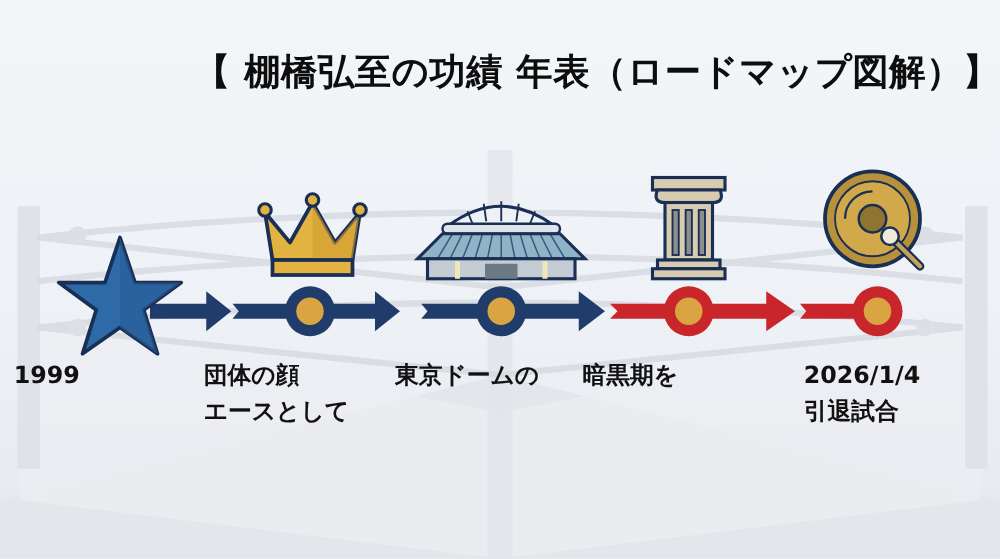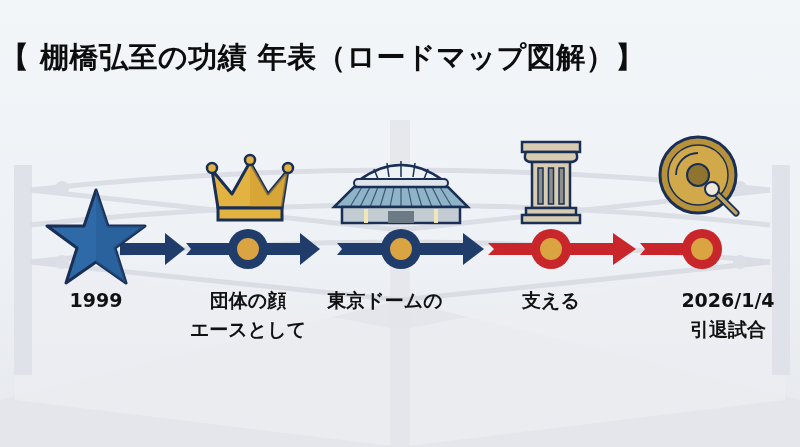--- a/index.html
+++ b/index.html
@@ -3,27 +3,27 @@
 <meta charset="utf-8">
 <style>
   html, body { margin: 0; padding: 0; }
   body {
     width: 800px; height: 447px; overflow: hidden; position: relative;
     background: linear-gradient(180deg, #f3f6f9 0%, #eef1f5 55%, #e6e8ee 100%);
     font-family: "DejaVu Sans", "Liberation Sans", sans-serif;
   }
   .bg-ring { position: absolute; left: 0; top: 0; width: 800px; height: 447px; }
   .title {
-    position: absolute; left: 0; width: 800px; top: 38px; text-align: left;
+    position: absolute; left: 0; width: 800px; top: 38px; text-align: right;
     font-size: 29px; font-weight: bold; color: #0d0d0d; letter-spacing: 0.5px;
   }
   .timeline { position: absolute; left: 0; top: 0; width: 800px; height: 447px; }
   .icon { position: absolute; }
   .label {
-    position: absolute; width: 170px; text-align: center;
+    position: absolute; width: 170px; 
     font-size: 19px; font-weight: bold; color: #111; line-height: 29px;
   }
 </style>
 </head>
 <body>
 
 <svg class="bg-ring" viewBox="0 0 800 447">
 
   <polygon points="0,400 400,300 800,400 800,447 0,447" fill="#e4e6ec"></polygon>
   <polygon points="15,255 400,330 785,255 785,400 400,447 15,400" fill="#eceef2" opacity="0.7"></polygon>
@@ -163,23 +163,23 @@
     <circle cx="56" cy="56" r="7" fill="#efe9dc" stroke="#1a2f55" stroke-width="2"></circle>
   </svg>
 
   <div class="label" style="left:11px;top:286px">
     <div>1999</div>
   </div>
   <div class="label" style="left:163px;top:286px">
     <div>団体の顔</div>
     <div>エースとして</div>
   </div>
-  <div class="label" style="left:300px;top:286px">
+  <div class="label" style="left:316px;top:286px">
     <div>東京ドームの</div>
   </div>
   <div class="label" style="left:466px;top:286px">
-    <div>支える</div>
+    <div>暗黒期を</div>
   </div>
   <div class="label" style="left:643px;top:286px">
     <div>2026/1/4</div>
     <div>引退試合</div>
   </div>
 </div>
 
 </body></html>

